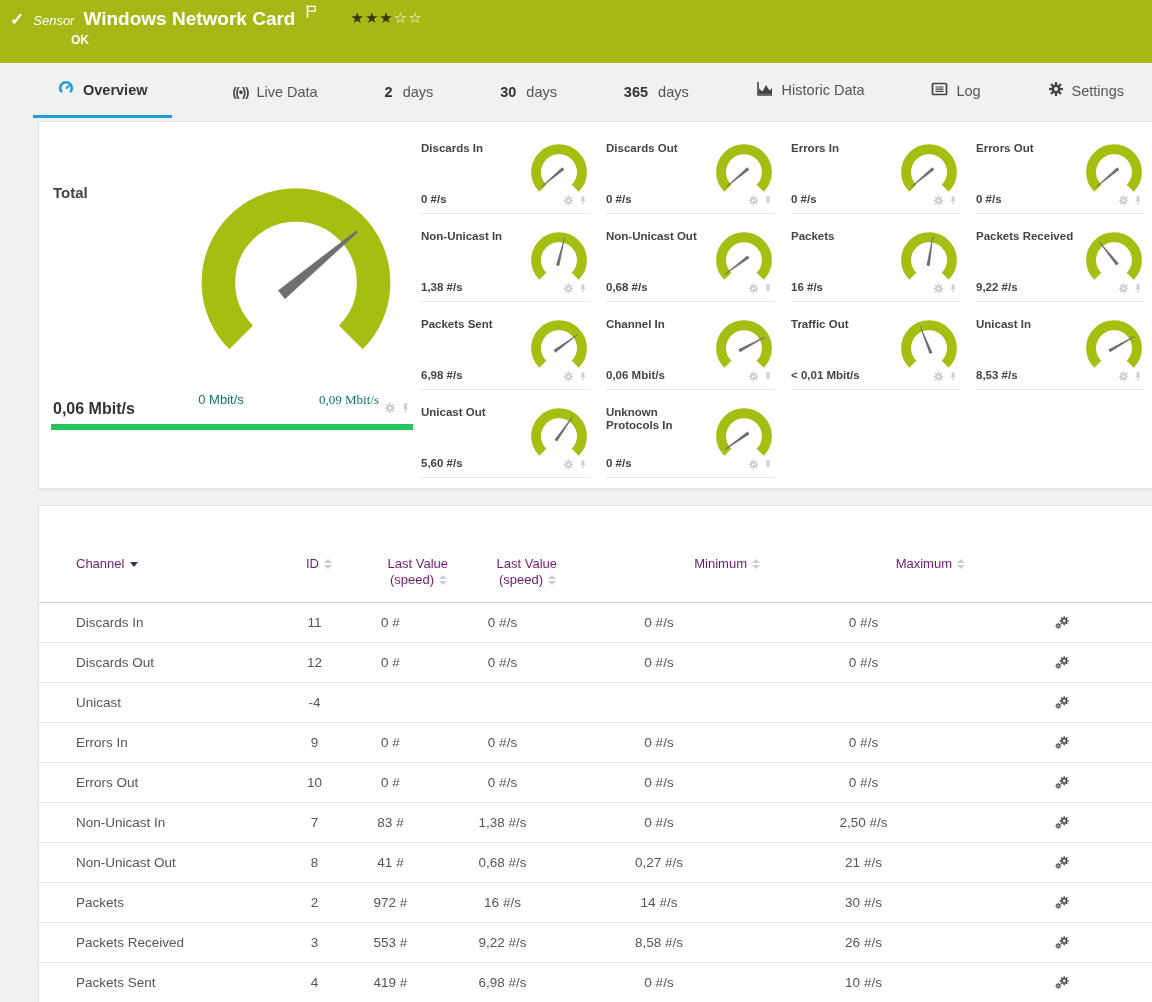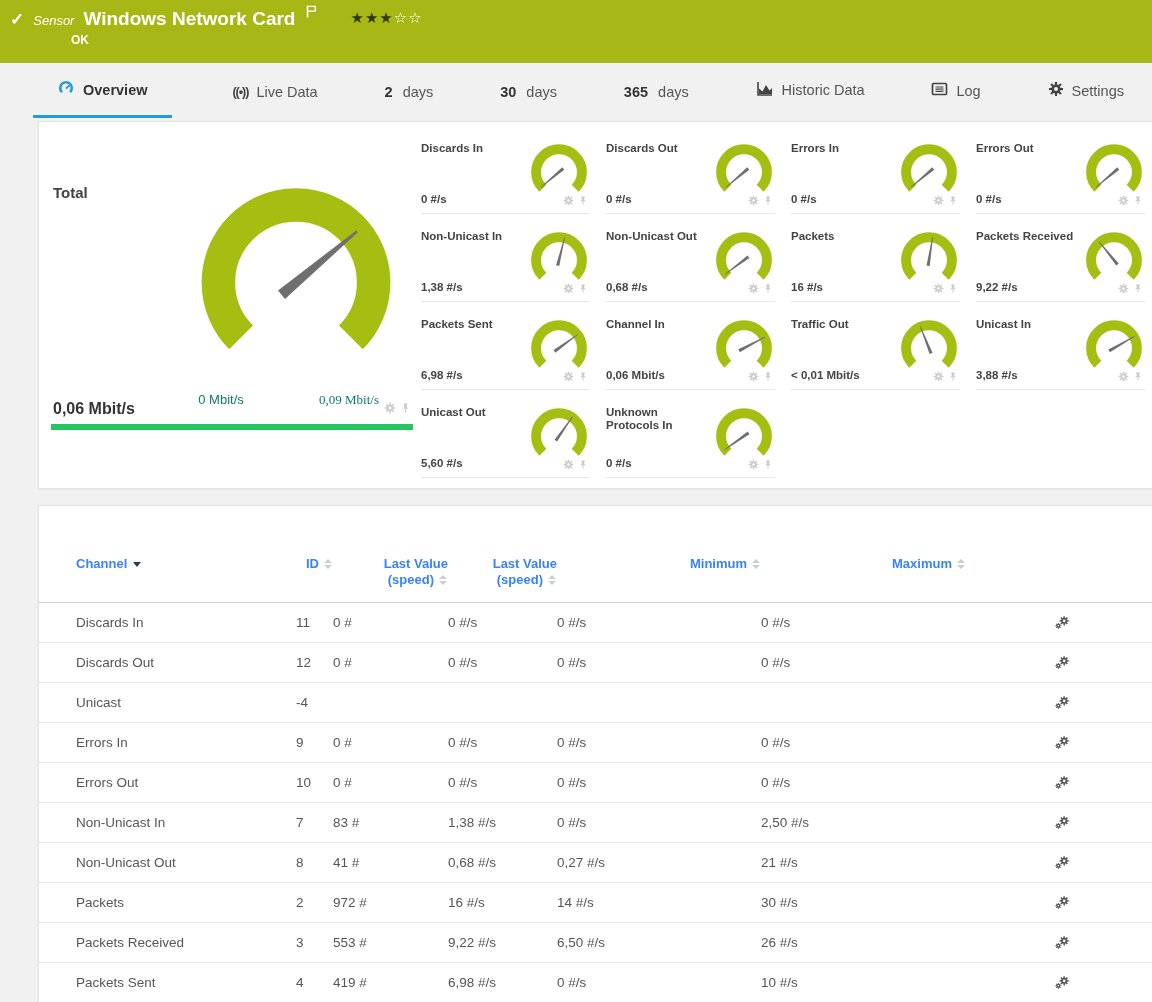--- a/index.html
+++ b/index.html
@@ -51,25 +51,25 @@
   .gvalue { position:absolute; left:0; bottom:8px; font-size:11.5px; font-weight:600; color:#444; }
   .gcell .gauge { position:absolute; right:0; top:5px; }
   .gcell .cellicons { position:absolute; right:2px; bottom:3px; }
 
   .garc { fill:none; stroke:#a6bd11; stroke-width:16; }
   .gneedle polygon { fill:#6f6f6f; }
 
   
   .tgrid { display:grid; grid-template-columns:220px 37px 115px 109px 204px 205px 1fr; padding-left:37px; align-items:center; }
   .thead { padding-top:50px; padding-bottom:14px; border-bottom:1px solid #cfcfcf; align-items:start; }
-  .th { font-size:13px; font-weight:bold; color:#3b82f6; text-align:right; line-height:16px; }
+  .th { font-size:13px; font-weight:normal; color:#701a75; text-align:right; line-height:16px; }
   .th.left { text-align:left; }
   .trow { height:40px; border-bottom:1px solid #e9e9e9; font-size:13.5px; color:#555; }
   .c-ch { text-align:left; }
-  .c-num { text-align:left; }
+  .c-num { text-align:center; }
   .c-gear { display:flex; justify-content:center; cursor:pointer; }
 
   .caret-down { display:inline-block; width:0; height:0; border-left:4.5px solid transparent;
     border-right:4.5px solid transparent; border-top:5.5px solid #253b52; margin-left:6px; position:relative; top:-1px; }
   .sorticon { display:inline-block; width:9px; margin-left:5px; position:relative; top:1px; }
   .sorticon i { display:block; width:0; height:0; border-left:4.5px solid transparent; border-right:4.5px solid transparent; }
   .sorticon .up { border-bottom:4.5px solid #c9ced4; margin-bottom:2px; }
   .sorticon .dn { border-top:4.5px solid #c9ced4; }
 </style>
 </head>
@@ -456,21 +456,21 @@
               <circle cx="8" cy="8" r="1.9" fill="#fff"></circle>
             </svg></span>
           <span><svg width="10" height="11" viewBox="0 0 16 16">
               <path d="M5 1.5 h6 v1.2 l-1 .8 V6.8 l2.4 2.4 H3.6 L6 6.8 V3.5 l-1-.8 Z" fill="currentColor"></path>
               <path d="M8 9.5 V14.5" stroke="currentColor" stroke-width="1.8"></path>
             </svg></span>
         </span>
       </div>
      <div class="gcell">
         <div class="gtitle">Unicast In</div>
-        <div class="gvalue">3,88 #/s</div>
+        <div class="gvalue">8,53 #/s</div>
         <svg class="gauge" width="62" height="57" viewBox="0 8 100 92">
           <path class="garc" d="M23.84 81.16 A 37 37 0 1 1 76.16 81.16"></path>
           <g class="gneedle" transform="translate(50,55) rotate(-30)">
             <polygon points="-9,2.6 -9,-2.6 38,-0.6 38,0.6"></polygon>
           </g>
         </svg>
         <span class="cellicons">
           <span><svg width="11" height="11" viewBox="0 0 16 16">
               <g stroke="currentColor" stroke-width="2.2">
                 <line x1="8" y1="1" x2="8" y2="15"></line>
@@ -775,21 +775,21 @@
           <circle cx="4" cy="13" r="2.2" fill="#555"></circle>
           <circle cx="4" cy="13" r="0.9" fill="#fff"></circle>
         </svg>
       </div>
     </div>
   <div class="tgrid trow">
       <div class="c-ch">Packets Received</div>
       <div class="c-num">3</div>
       <div class="c-num">553 #</div>
       <div class="c-num">9,22 #/s</div>
-      <div class="c-num">6,50 #/s</div>
+      <div class="c-num">8,58 #/s</div>
       <div class="c-num">26 #/s</div>
       <div class="c-gear">
         <svg width="15" height="15" viewBox="0 0 18 18">
           <g stroke="#555" stroke-width="1.8">
             <line x1="11" y1="1.5" x2="11" y2="12.5"></line>
             <line x1="5.5" y1="7" x2="16.5" y2="7"></line>
             <line x1="7.1" y1="3.1" x2="14.9" y2="10.9"></line>
             <line x1="14.9" y1="3.1" x2="7.1" y2="10.9"></line>
           </g>
           <circle cx="11" cy="7" r="3.6" fill="#555"></circle>

